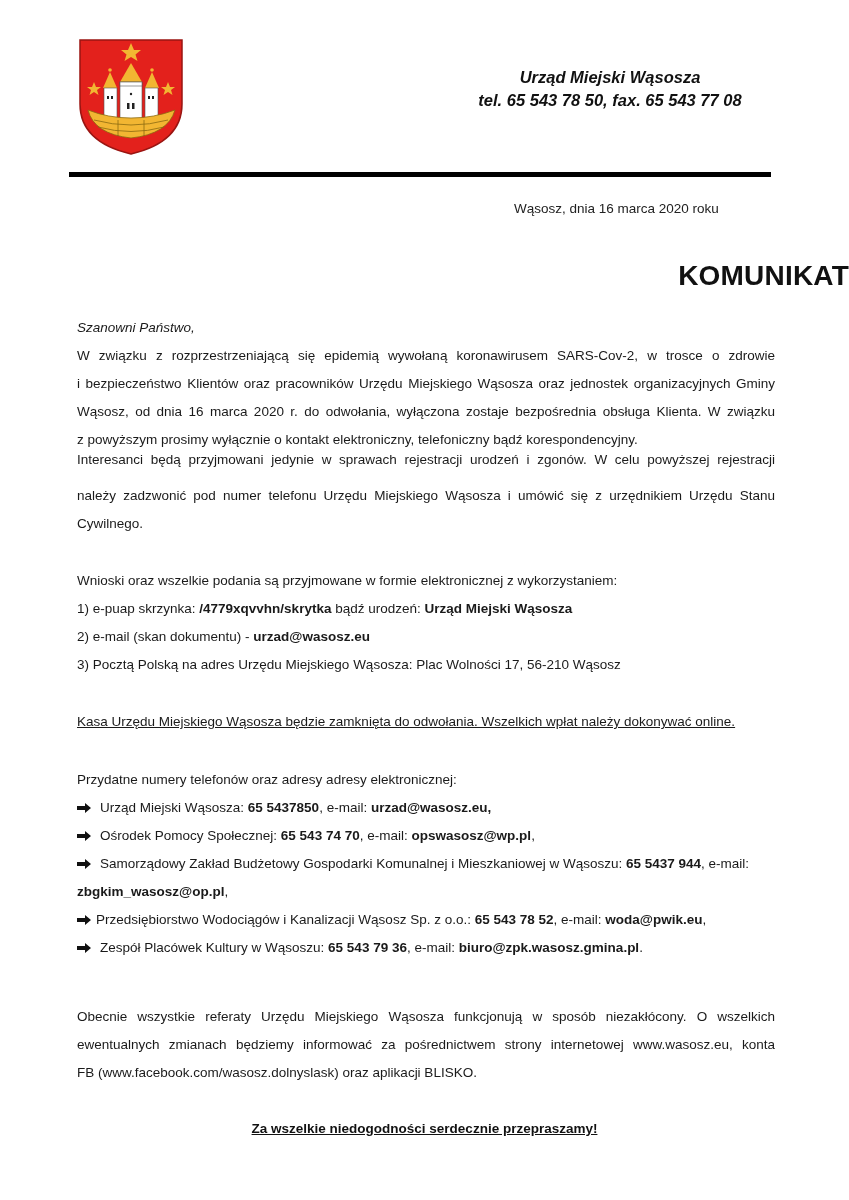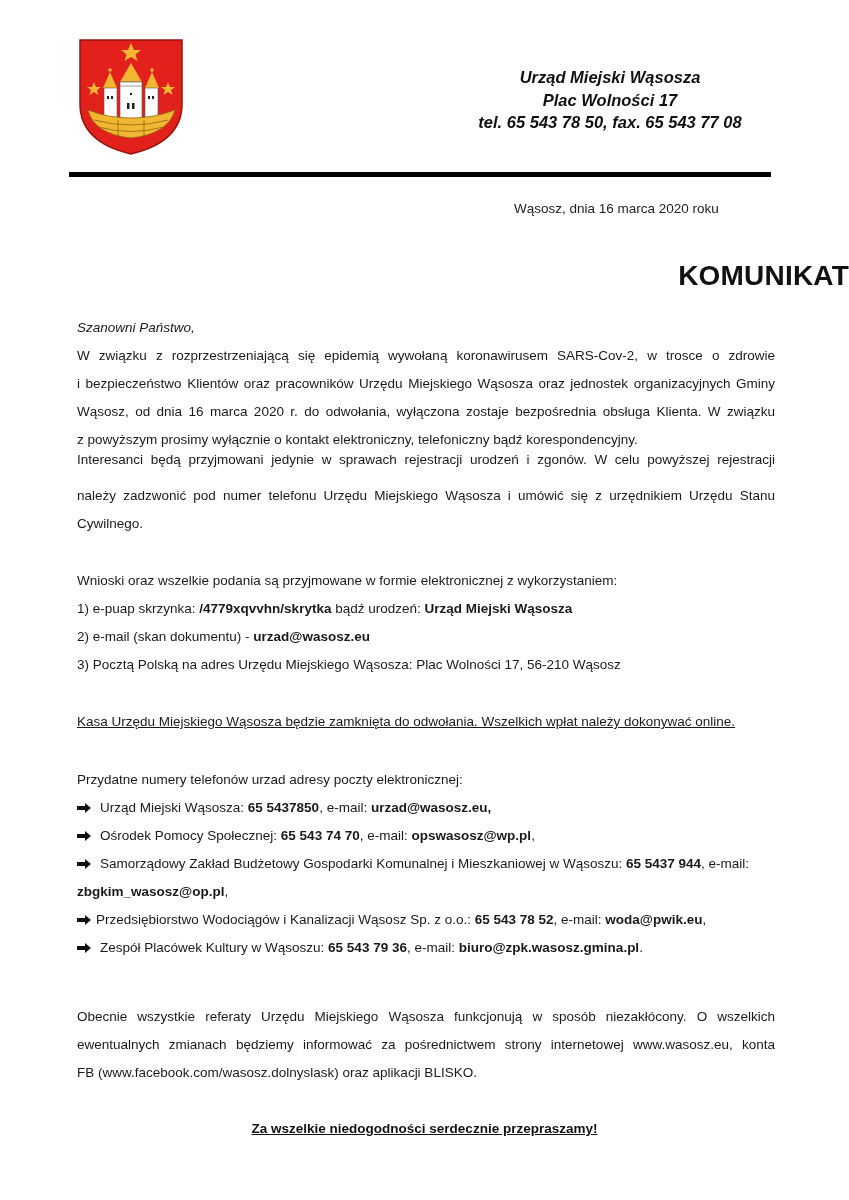--- a/index.html
+++ b/index.html
@@ -68,21 +68,20 @@
       <path d="M10 72 Q30 80 53 80 Q76 80 97 72 Q90 96 53 100 Q16 96 10 72 Z" fill="#f2b632" stroke="#8a6a10" stroke-width="0.8"></path>
       <path d="M16 82 Q53 92 90 82" fill="none" stroke="#8a6a10" stroke-width="0.8"></path>
       <path d="M20 89 Q53 98 86 89" fill="none" stroke="#8a6a10" stroke-width="0.8"></path>
       <line x1="40" y1="82" x2="40" y2="98" stroke="#8a6a10" stroke-width="0.8"></line>
       <line x1="66" y1="82" x2="66" y2="98" stroke="#8a6a10" stroke-width="0.8"></line>
     </svg>
   </div>
 
   <div class="letterhead">
     <div>Urząd Miejski Wąsosza</div>
-    <div>Plac Wolności 17</div>
     <div>tel. 65 543 78 50, fax. 65 543 77 08</div>
   </div>
 
   <div class="rule"></div>
 
   <div class="date">Wąsosz, dnia 16 marca 2020 roku</div>
 
   <div class="title">KOMUNIKAT</div>
 
   <div class="text" style="top:320px;">
@@ -105,21 +104,21 @@
       <span>2) e-mail (skan dokumentu) - </span><b>urzad@wasosz.eu</b>
     </div>
     <div class="line" style="top:84px;">3) Pocztą Polską na adres Urzędu Miejskiego Wąsosza: Plac Wolności 17, 56-210 Wąsosz</div>
   </div>
 
   <div class="text" style="top:714px;">
     <div class="line" style="top:0px;"><u>Kasa Urzędu Miejskiego Wąsosza będzie zamknięta do odwołania. Wszelkich wpłat należy dokonywać online.</u></div>
   </div>
 
   <div class="text" style="top:772px;">
-    <div class="line" style="top:0px;">Przydatne numery telefonów urzad adresy poczty elektronicznej:</div>
+    <div class="line" style="top:0px;">Przydatne numery telefonów oraz adresy adresy elektronicznej:</div>
 
     <div class="line" style="top:28px;">
       <span class="arrow"><svg width="14" height="10" viewBox="0 0 14 10">
             <path d="M0 3 H8 V0 L14 5 L8 10 V7 H0 Z" fill="#111"></path>
           </svg></span><span>Urząd Miejski Wąsosza:  </span><b>65 5437850</b><span>, e-mail: </span><b>urzad@wasosz.eu,</b><span></span>
     </div>
 
     <div class="line" style="top:56px;">
       <span class="arrow"><svg width="14" height="10" viewBox="0 0 14 10">
             <path d="M0 3 H8 V0 L14 5 L8 10 V7 H0 Z" fill="#111"></path>

